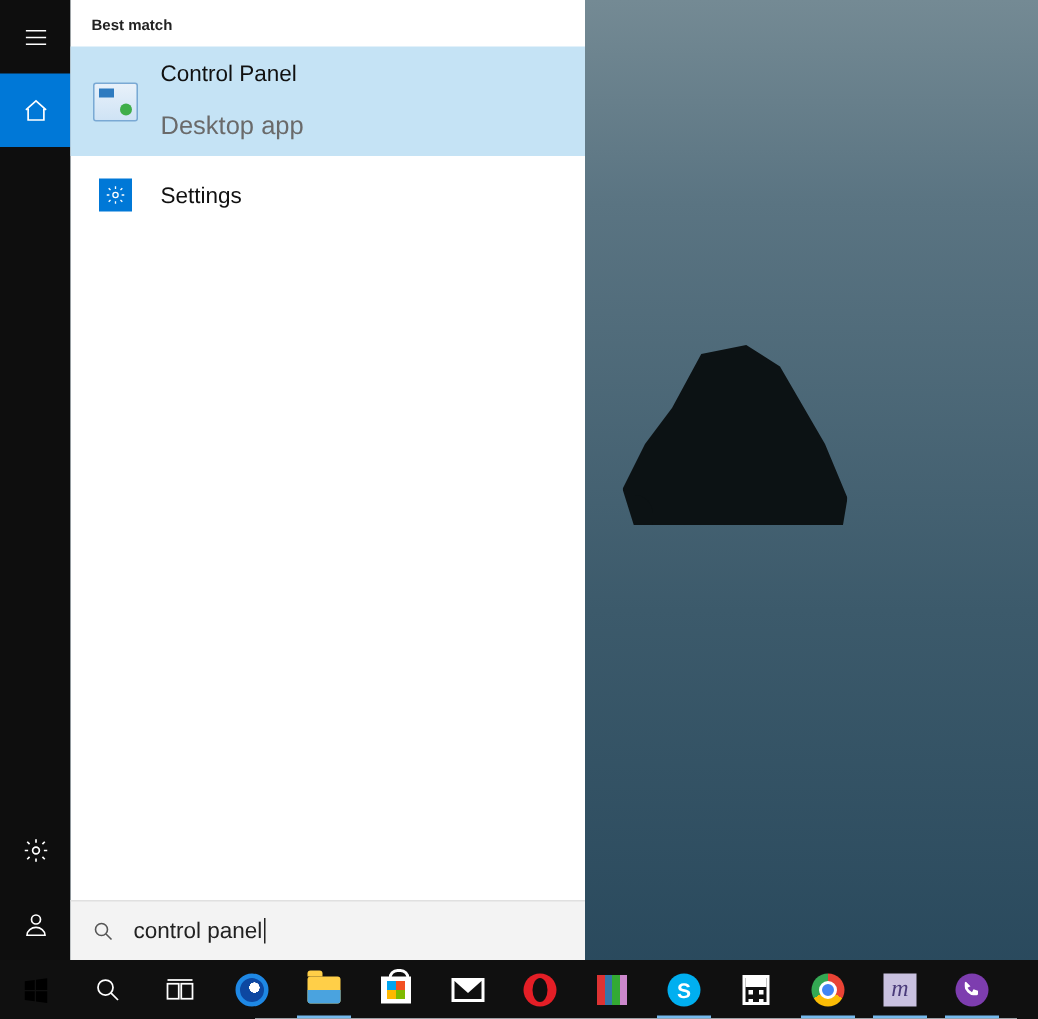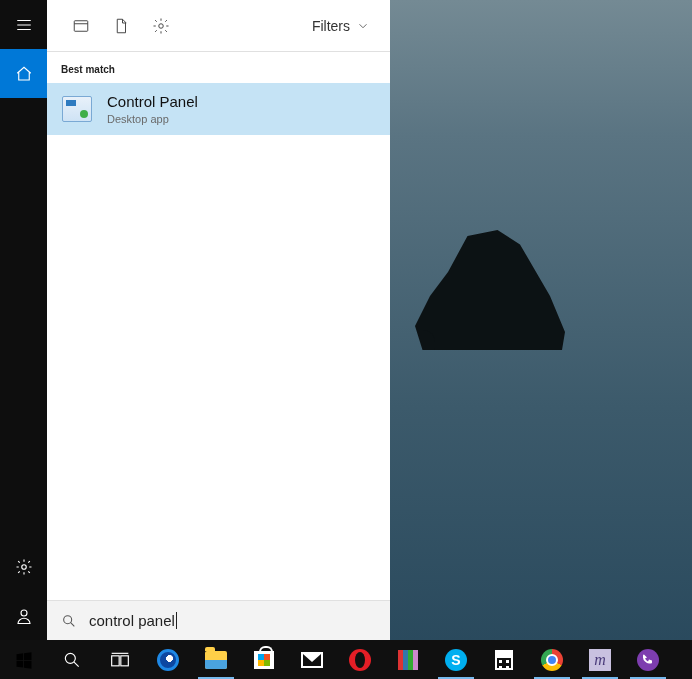--- a/index.html
+++ b/index.html
@@ -77,21 +77,21 @@
     gap: 14px;
   }
   .result-row.selected { background: #c5e3f5; }
   .result-icon {
     width: 32px; height: 32px;
     display: flex; align-items: center; justify-content: center;
     flex-shrink: 0;
   }
   .result-text { display: flex; flex-direction: column; }
   .result-title { font-size: 15px; color: #111; }
-  .result-sub { font-size: 11px; color: #6a6a6a; margin-top: 3px; }
+  .result-sub { font-size: 17px; color: #6a6a6a; margin-top: 16px; }
 
   .settings-icon {
     width: 22px; height: 22px;
     background: #0078d7;
     display: flex; align-items: center; justify-content: center;
   }
   .settings-icon svg { width: 14px; height: 14px; stroke: #fff; fill: none; stroke-width: 1.5; }
 
   .cp-icon {
     width: 30px; height: 26px;
@@ -207,61 +207,47 @@
     </div>
     <div class="rail-cell">
       <svg viewBox="0 0 24 24" fill="#fff" stroke="none">
           <circle cx="12" cy="8" r="4"></circle>
           <path d="M4 22c0-4 4-7 8-7s8 3 8 7z"></path>
         </svg>
     </div>
   </div>
 
   <div class="panel">
-    <div class="panel-top">
-      <div class="top-icon">
-        <svg viewBox="0 0 24 24">
-            <rect x="3" y="5" width="18" height="14" rx="1"></rect>
-            <path d="M3 9h18"></path>
-          </svg>
-      </div>
-      <div class="top-icon">
-        <svg viewBox="0 0 24 24">
-            <path d="M7 3h7l4 4v14H7z"></path>
-            <path d="M14 3v5h5"></path>
-          </svg>
-      </div>
-      <div class="top-icon">
-        <svg viewBox="0 0 24 24">
-            <circle cx="12" cy="12" r="3"></circle>
-            <path d="M12 2v3M12 19v3M4.2 4.2l2.1 2.1M17.7 17.7l2.1 2.1M2 12h3M19 12h3M4.2 19.8l2.1-2.1M17.7 6.3l2.1-2.1"></path>
-          </svg>
-      </div>
-      <div class="top-spacer"></div>
-      <div class="filters">
-        <span>Filters</span>
-        <svg viewBox="0 0 24 24">
-            <path d="M6 9l6 6 6-6"></path>
-          </svg>
-      </div>
-    </div>
 
     <div class="section-label">Best match</div>
 
     <div class="result-row selected">
       <div class="result-icon">
           <div class="cp-icon"></div>
         </div>
       <div class="result-text">
         <div class="result-title">Control Panel</div>
         <div class="result-sub">Desktop app</div>
       </div>
     </div>
 
 
+    <div class="result-row">
+      <div class="result-icon">
+        <div class="settings-icon">
+            <svg viewBox="0 0 24 24">
+              <circle cx="12" cy="12" r="3"></circle>
+              <path d="M12 2v3M12 19v3M4.2 4.2l2.1 2.1M17.7 17.7l2.1 2.1M2 12h3M19 12h3M4.2 19.8l2.1-2.1M17.7 6.3l2.1-2.1"></path>
+            </svg>
+          </div>
+      </div>
+      <div class="result-text">
+        <div class="result-title">Settings</div>
+      </div>
+    </div>
 
     <div class="panel-flex"></div>
 
     <div class="search-bar">
       <svg viewBox="0 0 24 24">
           <circle cx="10" cy="10" r="6"></circle>
           <path d="M20 20l-5.5-5.5"></path>
         </svg>
       <span class="search-text">control panel</span>
     </div>

